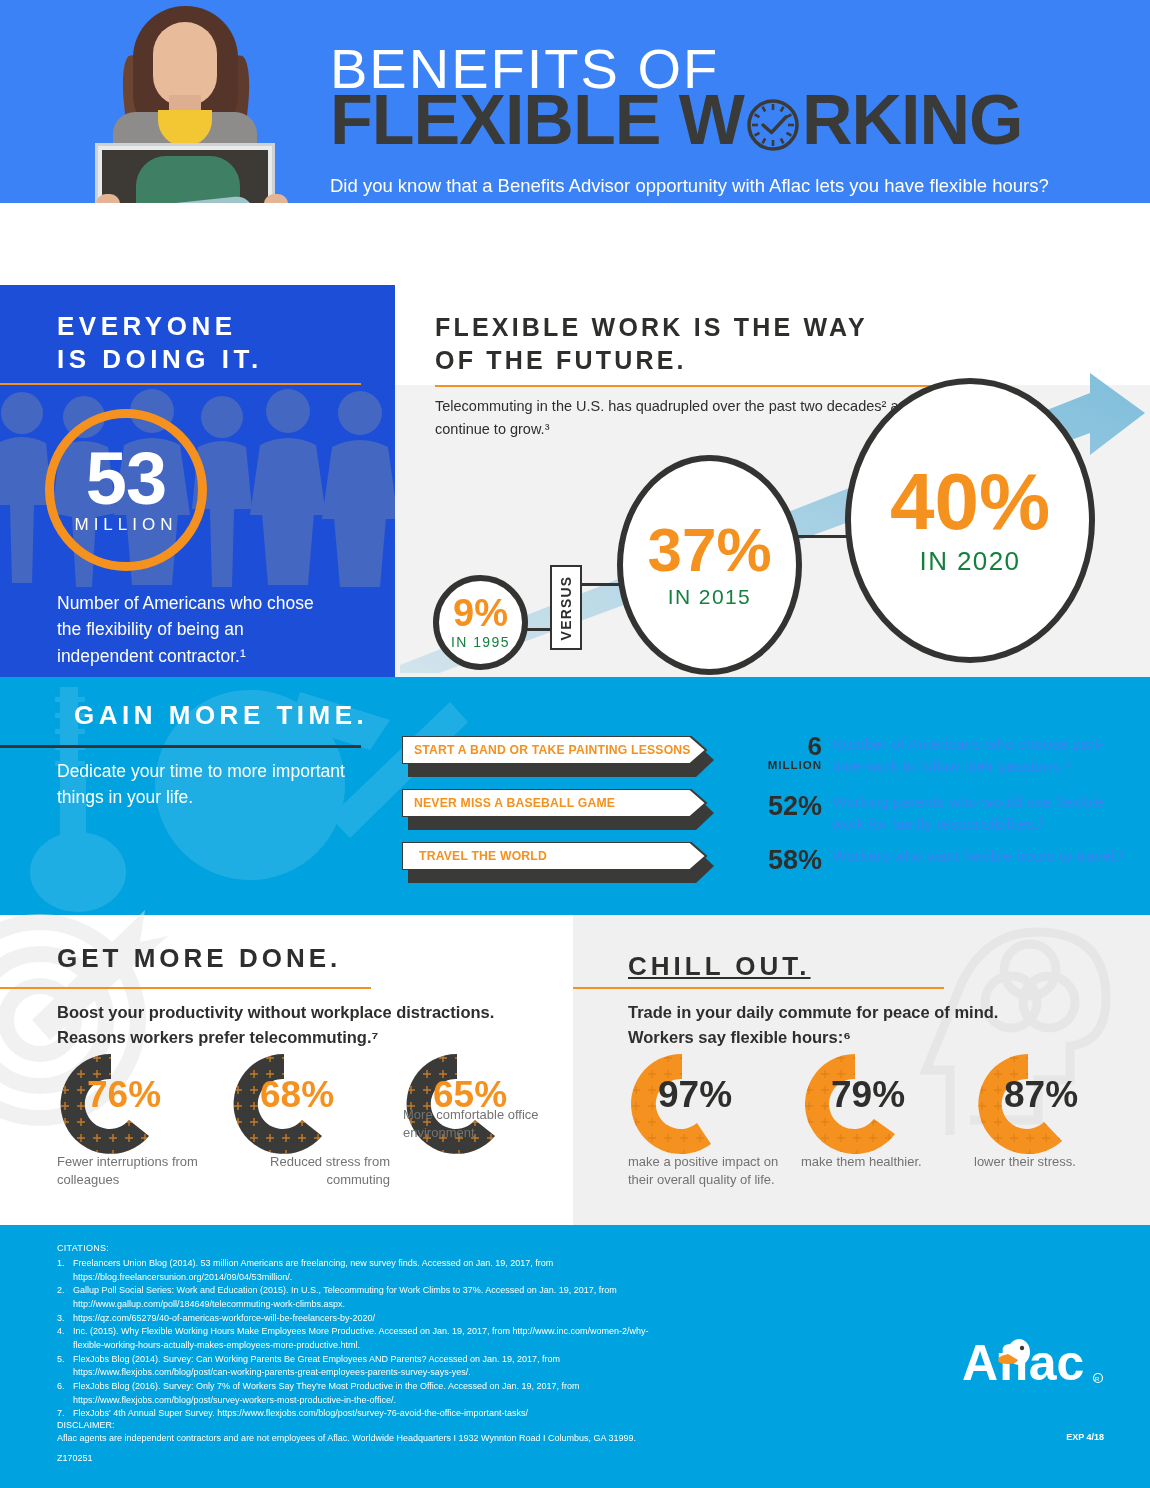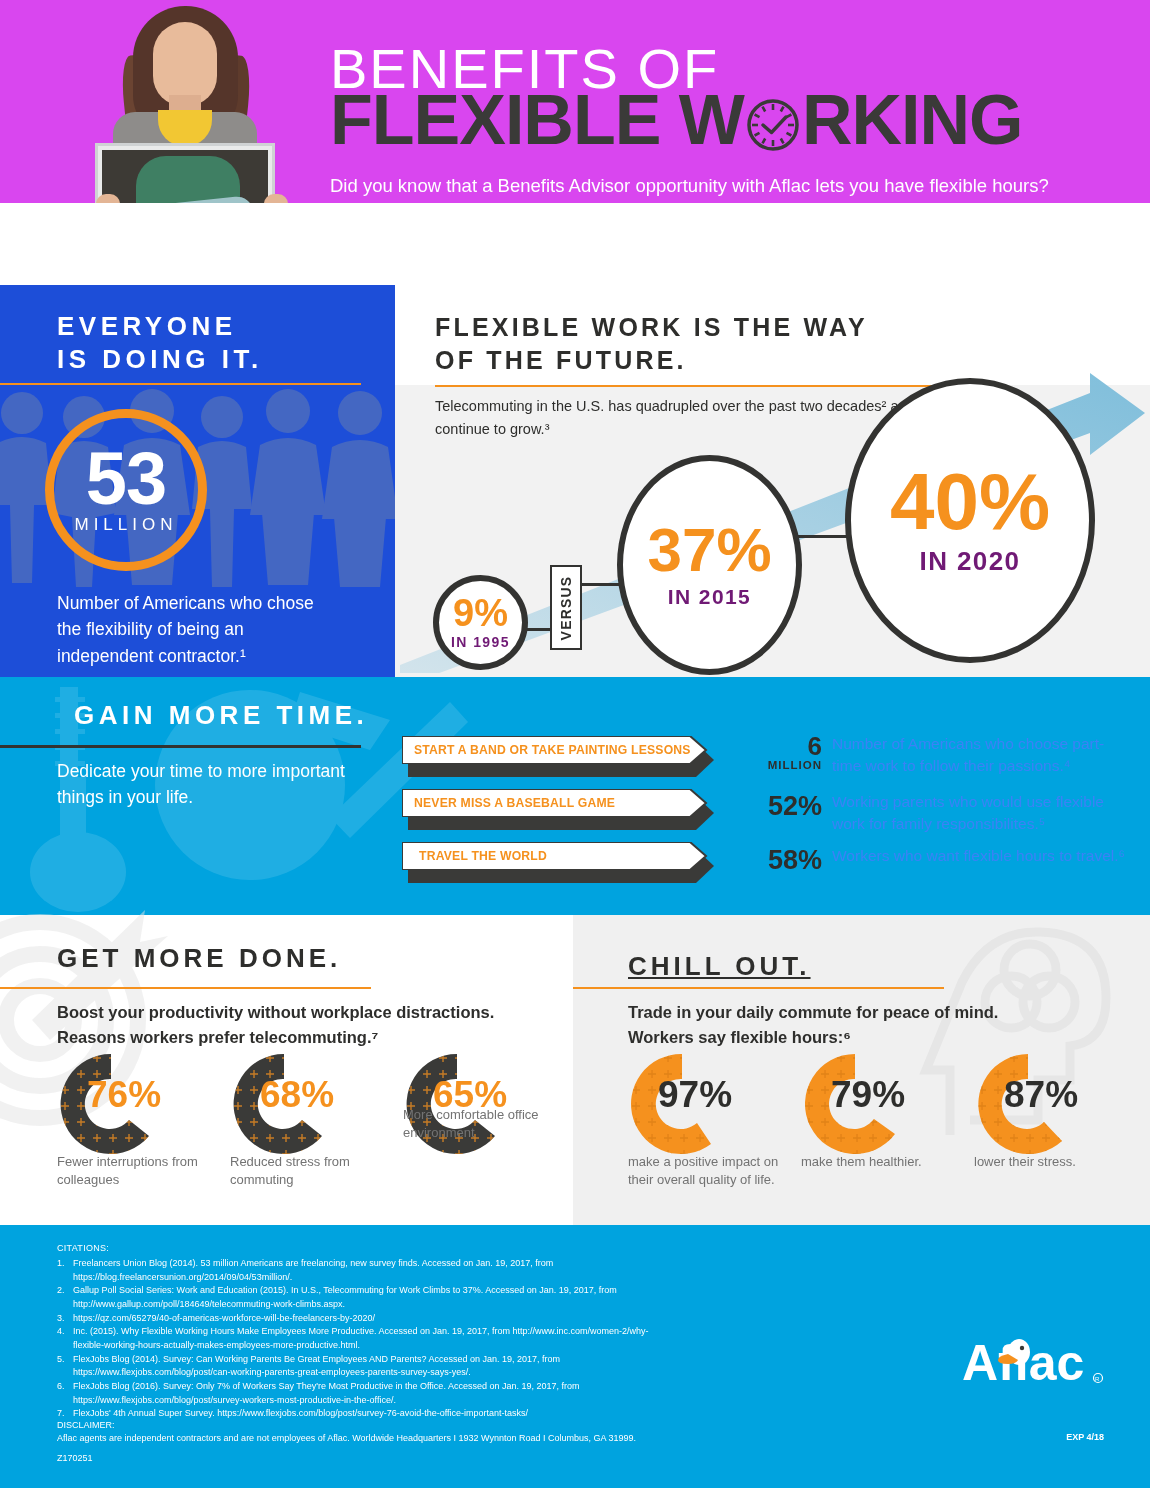--- a/index.html
+++ b/index.html
@@ -8,21 +8,21 @@
     font-family:"Liberation Sans", sans-serif;
     background:#ffffff;
     overflow:hidden;
     position:relative;
   }
   .page { width:1150px; height:1488px; position:relative; }
 
   
   .header {
     position:absolute; left:0; top:0; width:1150px; height:203px;
-    background:#d946ef; overflow:hidden;
+    background:#3b82f6; overflow:hidden;
   }
   .hero-photo {
     position:absolute; left:85px; top:0; width:200px; height:282px;
   }
   .hp-hair { position:absolute; left:48px; top:6px; width:105px; height:135px;
     background:#55352a; border-radius:52px 52px 46px 46px; }
   .hp-hair2 { position:absolute; left:40px; top:55px; width:28px; height:115px;
     background:#6b4432; border-radius:40% 20% 40% 45%; transform:rotate(-6deg);}
   .hp-hair3 { position:absolute; left:132px; top:55px; width:30px; height:120px;
     background:#5e3b2c; border-radius:20% 40% 45% 40%; transform:rotate(6deg);}
@@ -97,21 +97,21 @@
   .s2r-rule { position:absolute; left:40px; top:100px; width:515px; height:2px; background:#F5911E;}
   .s2r-sub { position:absolute; left:40px; top:110px; width:520px;
     font-size:14.5px; line-height:1.62; color:#2e2e2c;}
 
   .bigarrow { position:absolute; left:5px; top:88px; width:750px; height:300px; }
 
   .bub { position:absolute; border:6px solid #333331; border-radius:50%;
     background:#ffffff; display:flex; flex-direction:column;
     align-items:center; justify-content:center; }
   .bub .pv { color:#F5911E; font-weight:bold; line-height:.95; }
-  .bub .yr { color:#701a75; font-weight:700; letter-spacing:1.4px;}
+  .bub .yr { color:#15803d; font-weight:400; letter-spacing:1.4px;}
   .bub9 { left:38px; top:290px; width:95px; height:95px; }
   .bub9 .pv { font-size:38px; } .bub9 .yr{ font-size:14px; margin-top:2px;}
   .bub37 { left:222px; top:170px; width:185px; height:220px; }
   .bub37 .pv { font-size:62px; } .bub37 .yr{ font-size:21px; margin-top:6px;}
   .bub40 { left:450px; top:93px; width:250px; height:285px; }
   .bub40 .pv { font-size:80px; } .bub40 .yr{ font-size:26px; margin-top:6px;}
   .vsbox { position:absolute; left:155px; top:280px; width:32px; height:85px;
     border:2px solid #333331; background:#ffffff;
     display:flex; align-items:center; justify-content:center; }
   .vsbox span { transform:rotate(-90deg); font-size:14px; font-weight:bold;
@@ -169,21 +169,21 @@
   .sub-right { left:628px; top:85px; width:400px;}
 
   .donut { position:absolute; width:108px; height:108px; }
   .donut .val { position:absolute; left:30px; top:26px; font-size:37px;
     font-weight:bold; line-height:1; white-space:nowrap;}
   .donut.dark .val { color:#F5911E; }
   .donut.orange .val { color:#2e2e2c; }
   .dcap { position:absolute; font-size:13px; line-height:1.4; color:#737373; font-weight:300;}
 
   .d1{left:57px;  top:1050px;} .d2{left:230px; top:1050px;} .d3{left:403px; top:1050px;}
-  .c1{left:57px;  top:1153px; width:160px;} .c2{left:230px; top:1153px; width:160px;} .c3{left:403px; top:1106px; width:160px;}
+  .c1{left:57px;  top:1153px; width:160px;} .c2{left:230px; top:1153px; width:160px;text-align:right;} .c3{left:403px; top:1106px; width:160px;}
   .d4{left:628px; top:1050px;} .d5{left:801px; top:1050px;} .d6{left:974px; top:1050px;}
   .c4{left:628px; top:1153px; width:160px;} .c5{left:801px; top:1153px; width:170px;} .c6{left:974px; top:1153px; width:160px;}
 
   
   .footer { position:absolute; left:0; top:1225px; width:1150px; height:263px;
     background:#00A3DF; }
   .cit-title { position:absolute; left:57px; top:18px; font-size:9px; color:#ffffff;
     letter-spacing:.3px; font-weight:300;}
   .cit-list { position:absolute; left:57px; top:32px; width:620px; }
   .cit { display:flex; font-size:9px; line-height:1.52; color:#ffffff; font-weight:300;

